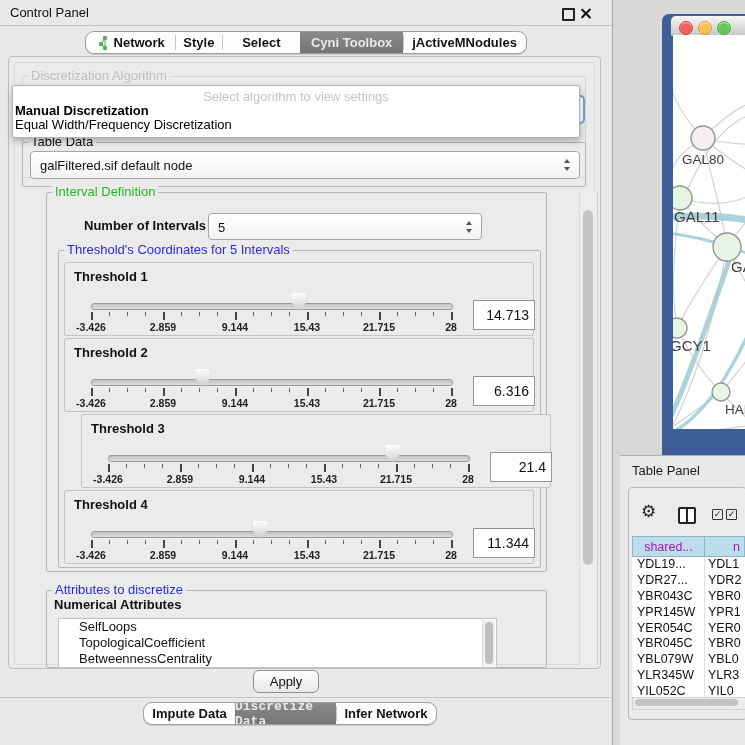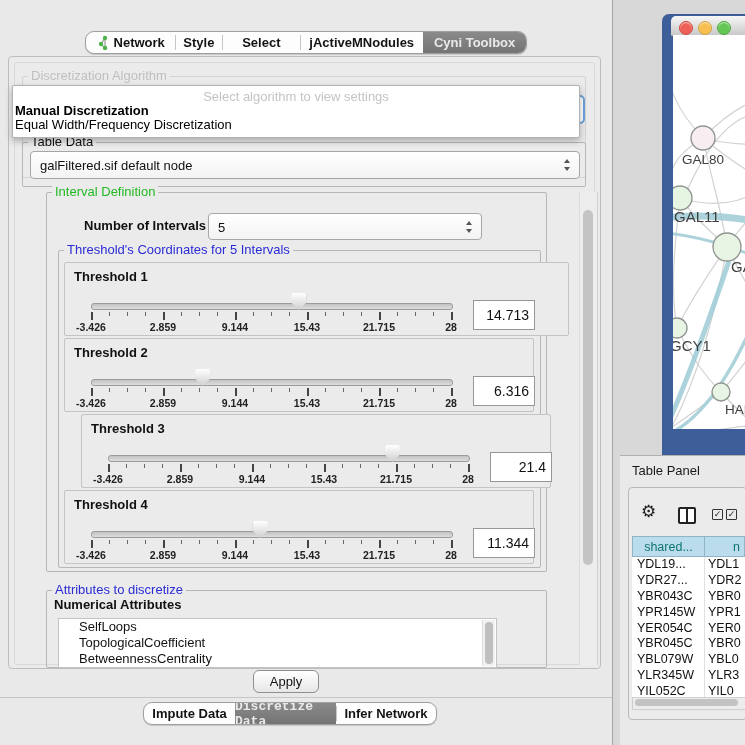--- a/index.html
+++ b/index.html
@@ -110,60 +110,68 @@
   #tp-title{left:632px;top:462px;font-size:13px;color:#1a1a1a;}
   #tp-pane{left:628px;top:487px;width:117px;height:231px;background:#ebebeb;border:1px solid #b9b9b9;border-radius:4px;}
   #gear-icon{left:641px;top:501px;font-size:17px;color:#222;}
   #split-icon{left:678px;top:507px;width:14px;height:13px;border:2px solid #222;border-radius:2px;background:#fff;}
   #split-icon i{position:absolute;left:50%;top:0;bottom:0;width:2px;background:#222;transform:translateX(-50%);}
   .chk{position:absolute;top:509px;width:9px;height:9px;border:1.5px solid #333;border-radius:1px;font-size:9px;line-height:9px;color:#222;text-align:center;}
   #chk-a{left:712px;} #chk-b{left:726px;}
 
   #tp-table{left:632px;top:536px;width:113px;height:161px;background:#fff;overflow:hidden;}
   .tp-header{display:flex;height:21px;}
-  .tp-hcell{background:#badcec;border:1px solid #8fb5c6;border-left:none;font-size:12.5px;color:#0f766e;
+  .tp-hcell{background:#badcec;border:1px solid #8fb5c6;border-left:none;font-size:12.5px;color:#a21caf;
             display:flex;align-items:center;justify-content:center;box-sizing:border-box;white-space:nowrap;}
   .tp-hcell:first-child{border-left:1px solid #8fb5c6;}
   .tp-row{display:flex;height:15.9px;font-size:12.5px;color:#111;}
   .tp-cell{white-space:nowrap;overflow:hidden;box-sizing:border-box;}
   .tp-cell.c0{width:73px;padding-left:5px;border-right:1px solid #e0e0e0;}
   .tp-cell.c1{width:40px;padding-left:3px;}
   #tp-hscroll{left:632px;top:697px;width:113px;height:11px;background:#ececec;border:1px solid #cfcfcf;}
   #tp-hthumb{position:absolute;left:2px;top:1px;width:103px;height:7px;border-radius:4px;background:#c3c3c3;}
 
   svg text{font-family:"Liberation Sans",sans-serif;}
 </style>
 </head>
 <body>
 
 <div id="root">
 
   <div id="cp-window" class="abs">
+    <div id="cp-titlebar" class="abs">
+      <span id="cp-title" class="abs">Control Panel</span>
+      <div id="float-btn" class="abs win-btn"></div>
+      <div id="close-btn" class="abs win-btn">
+          <i class="a"></i>
+          <i class="b"></i>
+        </div>
+    </div>
 
     <div id="top-tabs" class="abs seg-bar">
         <div class="seg" style="width: 93px;">
           <svg width="13" height="15" viewBox="0 0 13 15" style="margin-right:4px">
             <path d="M8 3 L4 9 M8 3 L8 13 M4 9 L8 13" stroke="#999" stroke-width="1.2" fill="none"></path>
             <circle cx="8" cy="3" r="2.2" fill="#4db34d"></circle>
             <circle cx="4" cy="9" r="2.2" fill="#4db34d"></circle>
             <circle cx="8" cy="13" r="2.2" fill="#4db34d"></circle>
           </svg>
           <span>Network</span>
         </div>
         <div class="seg" style="width: 49px;">
           <span>Style</span>
         </div>
         <div class="seg" style="width: 81px; text-align: center;">
           <span>Select</span>
         </div>
+        <div class="seg sel" style="width: 107px;">
+          <span>Cyni Toolbox</span>
+        </div>
         <div class="seg" style="width: 128px;">
           <span>jActiveMNodules</span>
-        </div>
-        <div class="seg sel" style="width: 107px;">
-          <span>Cyni Toolbox</span>
         </div>
       </div>
 
     <div id="content-pane" class="abs"></div>
     <div id="inner-pane" class="abs"></div>
 
     <div id="algo-group" class="abs group"></div>
     <span id="algo-label" class="abs group-label">Discretization Algorithm</span>
     <div id="algo-combo" class="abs"></div>
 
@@ -189,21 +197,21 @@
     <div id="numint-combo" class="abs combo">
       <span class="txt">5</span>
       <span class="stepper">
           <i class="up"></i>
           <i class="dn"></i>
         </span>
     </div>
     <div id="thr-group" class="abs group"></div>
     <span id="thr-group-label" class="abs group-label">Threshold's Coordinates for 5 Intervals</span>
     <div id="thr-container" class="abs">
-        <div class="thr-box" style="top: 262px; padding-left: 35px;">
+        <div class="thr-box" style="top: 262px;">
           <div class="thr-label">Threshold 1</div>
           <div class="thr-track"></div>
           <div class="thr-thumb" style="left: 226.291px;"></div>
           <div class="thr-ticks">
             <div class="tick major" style="left: 0%;"></div>
             <div class="tick minor" style="left: 5%;"></div>
             <div class="tick minor" style="left: 10%;"></div>
             <div class="tick minor" style="left: 15%;"></div>
             <div class="tick major" style="left: 20%;"></div>
             <div class="tick minor" style="left: 25%;"></div>

